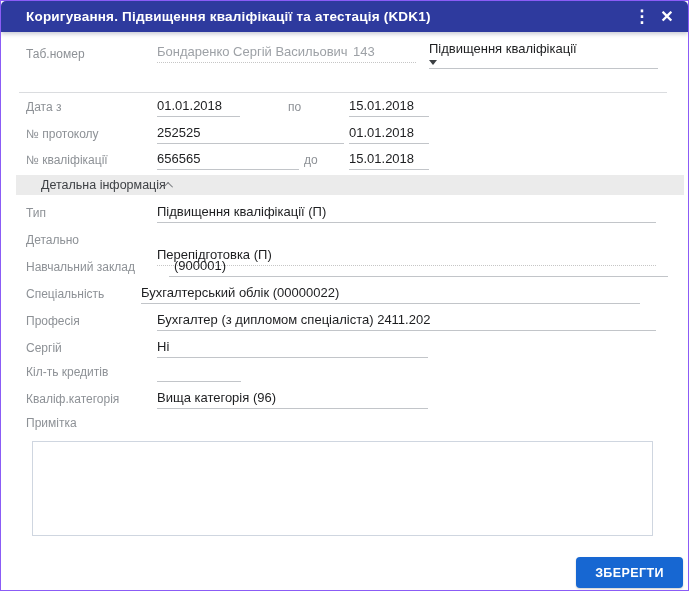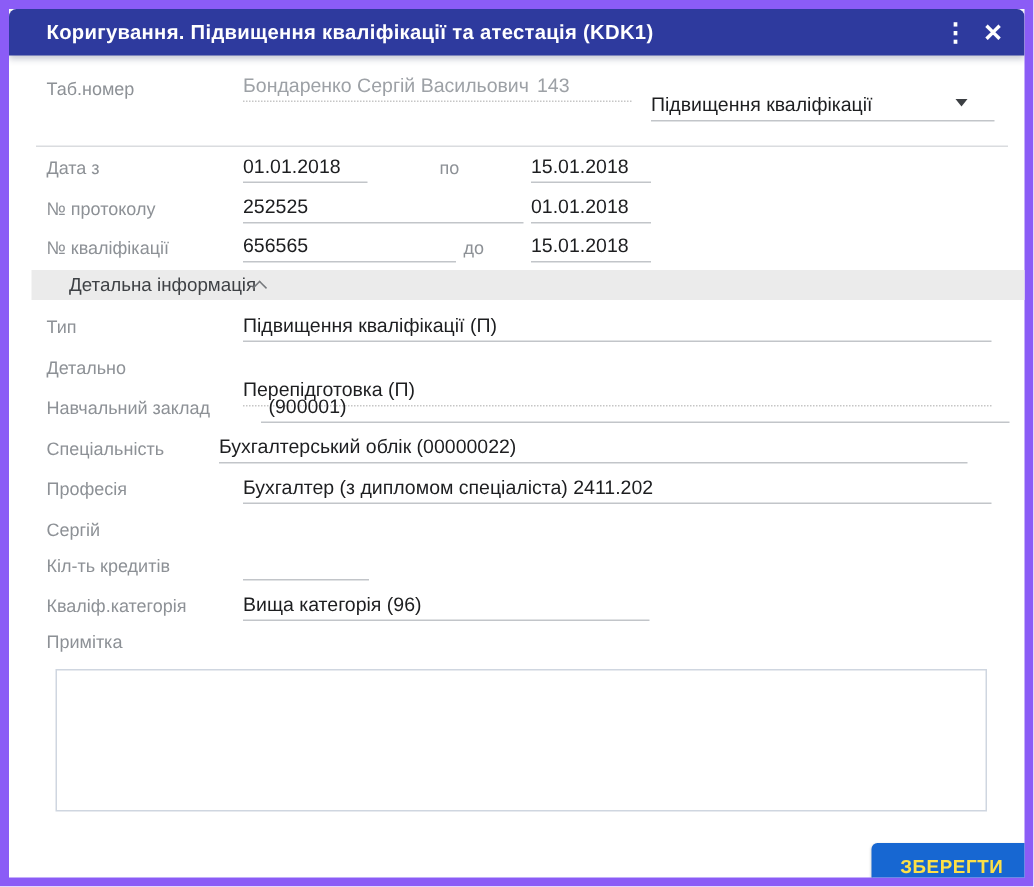--- a/index.html
+++ b/index.html
@@ -1,20 +1,20 @@
 <!DOCTYPE html>
 <html><head>
 <meta charset="utf-8">
 <style>
   * { margin:0; padding:0; box-sizing:border-box; }
   html,body { background:#fff; }
   body { font-family:"Liberation Sans", sans-serif; }
   .dialog {
     position:relative; width:689px; height:591px; background:#fff;
-    border:6px solid #8b5cf6; overflow:hidden;
+    border:1px solid #8b5cf6; overflow:hidden;
   }
   .titlebar {
     position:absolute; top:0; left:0; right:0; height:31px;
     background:#2e3a9e; border-radius:5px 5px 0 0;
     display:flex; align-items:center;
     box-shadow:0 2px 4px rgba(70,75,110,.30);
     z-index:5;
   }
   .title {
     margin-left:25px; color:#fff; font-size:13.5px; font-weight:600;
@@ -56,21 +56,21 @@
   }
   .select-box { display:flex; justify-content:space-between; cursor:pointer; }
   .num-abs { position:absolute; left:196px; top:0; }
   .note-box {
     position:absolute; left:31px; top:440px; width:621px; height:95px;
     border:1px solid #cfd6e0; background:#fff; font-size:13px; color:#1d1e20;
     padding:6px;
   }
   .save-btn {
     position:absolute; left:575px; top:556px; width:107px; height:31px;
-    background:#1767d2; border:none; border-radius:4px; color:#fde047;
+    background:#1767d2; border:none; border-radius:4px; color:#ffffff;
     font-family:"Liberation Sans", sans-serif; font-size:12.5px; font-weight:700;
     letter-spacing:.4px; cursor:pointer; display:flex; align-items:center;
     justify-content:center; box-shadow:0 1px 2px rgba(0,0,0,.2);
   }
 </style>
 </head>
 <body>
 
 <div class="dialog">
 
@@ -78,21 +78,21 @@
     <div class="title">Коригування. Підвищення кваліфікації та атестація (KDK1)</div>
     <div class="tb-icon menu-ic">⋮</div>
     <div class="tb-icon close-ic">✕</div>
   </div>
 
   <div class="lbl" style="top:46px">Таб.номер</div>
   <div class="val dotted disabled" style="left:156px; top:43px; width:259px;">
     <span>Бондаренко Сергій Васильович</span>
     <span class="num-abs">143</span>
   </div>
-  <div class="val select-box" style="left:428px; top:56px; width:229px; padding-right:18px;">
+  <div class="val select-box" style="left:428px; top:40px; width:229px; padding-right:18px;flex-direction:column;">
     <span>Підвищення кваліфікації</span>
     <span class="dd-arrow"></span>
   </div>
 
   <div class="divider" style="top:91px"></div>
 
   <div class="lbl" style="top:99px">Дата з</div>
   <div class="val" style="left:156px; top:97px; width:83px;">01.01.2018</div>
   <div class="small-lbl" style="left:287px; top:99px;">по</div>
   <div class="val" style="left:348px; top:97px; width:80px;">15.01.2018</div>
@@ -120,20 +120,21 @@
   <div class="lbl" style="top:259px">Навчальний заклад</div>
   <div class="val" style="left:156px; top:257px; width:499px; padding-left:5px;margin-left:12px;">(900001)</div>
 
   <div class="lbl" style="top:286px">Спеціальність</div>
   <div class="val" style="left:140px; top:284px; width:499px;">Бухгалтерський облік (00000022)</div>
 
   <div class="lbl" style="top:313px">Професія</div>
   <div class="val" style="left:156px; top:311px; width:499px;">Бухгалтер (з дипломом спеціаліста) 2411.202</div>
 
   <div class="lbl" style="top:340px">Сергій</div>
+  <div class="val" style="left:156px; top:338px; width:271px;">Ні</div>
 
   <div class="lbl" style="top:364px">Кіл-ть кредитів</div>
   <div class="val" style="left:156px; top:362px; width:84px; min-height:19px;"></div>
 
   <div class="lbl" style="top:391px">Кваліф.категорія</div>
   <div class="val" style="left:156px; top:389px; width:271px;">Вища категорія (96)</div>
 
   <div class="lbl" style="top:415px">Примітка</div>
   <div class="note-box"></div>
 

